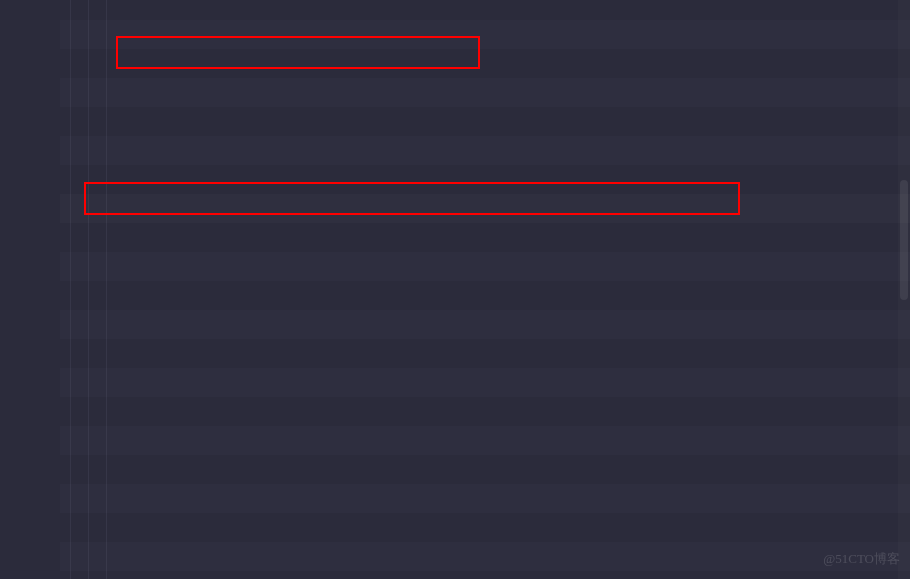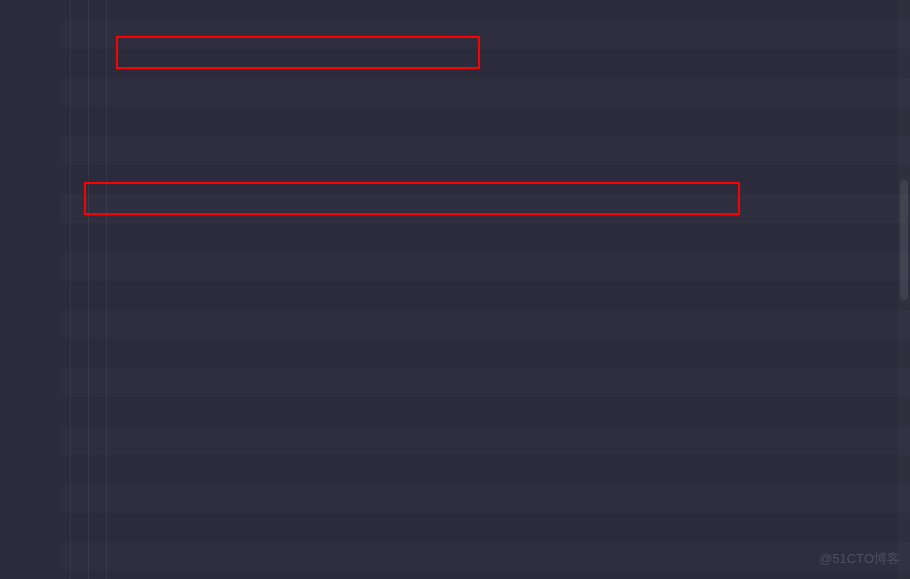--- a/index.html
+++ b/index.html
@@ -36,21 +36,21 @@
     z-index: 5;
   }
   .hl1 { left: 116px; top: 36px;  width: 364px; height: 33px; }
   .hl2 { left: 84px;  top: 182px; width: 656px; height: 33px; }
 
   .watermark {
     position: absolute;
     right: 10px; bottom: 6px;
     color: rgba(255,255,255,0.15);
     font-size: 13px;
-    font-family: Liberation Sans, sans-serif;
+    font-family: Liberation Serif, serif;
   }
   .scrollbar {
     position: absolute;
     right: 0; top: 0; bottom: 0;
     width: 12px;
     background: rgba(255,255,255,0.02);
   }
   .scrollthumb {
     position: absolute;
     right: 2px; top: 180px;

